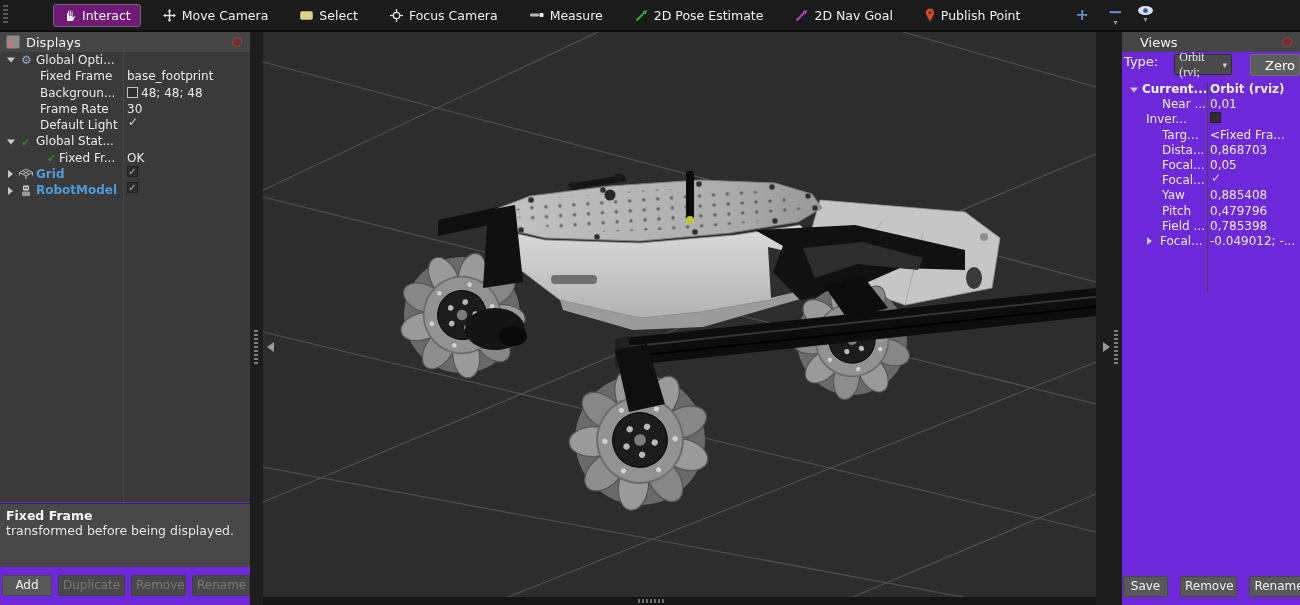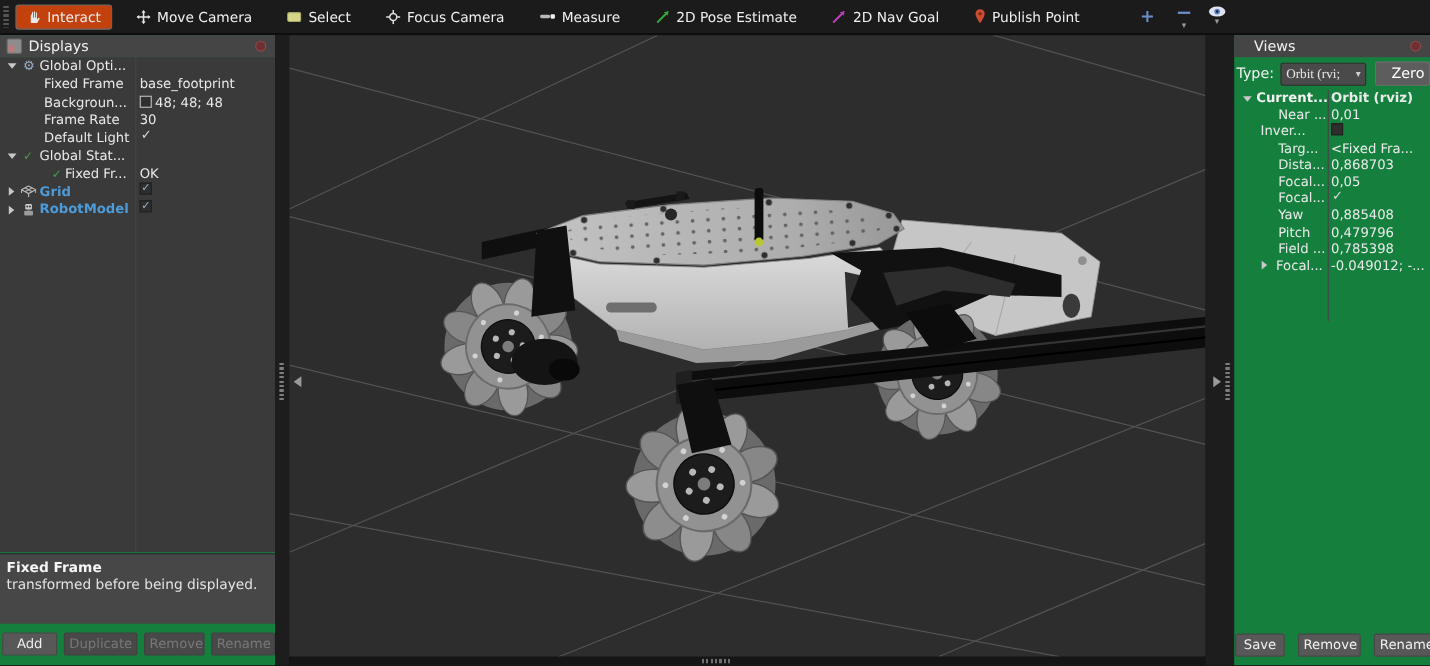--- a/index.html
+++ b/index.html
@@ -8,30 +8,30 @@
        -webkit-font-smoothing:antialiased;color:#e8e8e8;}
 
   
   .toolbar{position:absolute;left:0;top:0;width:1300px;height:30px;background:#1b1b1b;
            display:flex;align-items:center;border-bottom:2px solid #0e0e0e;}
   .tb-grip{width:5px;height:20px;margin:0 6px 0 3px;
            background:repeating-linear-gradient(to bottom,#555 0 2px,transparent 2px 4px);}
   .tb-btn{display:flex;align-items:center;gap:6px;background:transparent;border:1px solid transparent;
           color:#f0f0f0;font-size:12.5px;padding:3px 9px;margin-right:12px;border-radius:3px;
           font-family:inherit;cursor:default;white-space:nowrap;}
-  .tb-btn.active{background:#c2410c;border-color:#6a6a6a;}
+  .tb-btn.active{background:#701a75;border-color:#6a6a6a;margin-left:39px;}
   .tb-ico{display:inline-block;line-height:0;}
   .tb-right{margin-left:28px;display:flex;align-items:flex-start;gap:14px;}
   .tb-plus{color:#6b8cc9;font-size:16px;font-weight:bold;line-height:18px;}
   .tb-minus{color:#6b8cc9;font-size:18px;font-weight:bold;line-height:14px;}
   .mini-caret{color:#9a9a9a;font-size:8px;line-height:6px;display:block;text-align:right;margin-top:1px;}
   .tb-drop{display:flex;flex-direction:column;align-items:center;}
 
   
-  .panel{position:absolute;background:#15803d;}
+  .panel{position:absolute;background:#6d28d9;}
   .panel-title{position:absolute;left:0;right:0;top:0;height:20px;background:#454545;
                display:flex;align-items:center;font-size:13px;color:#f2f2f2;padding-left:6px;gap:6px;}
   .close-dot{position:absolute;right:8px;top:5px;width:10px;height:10px;border-radius:50%;
              background:#6e3032;border:1px solid #8c4a4a;box-sizing:border-box;}
   .disp-ico{width:12px;height:12px;background:#8d8d8d;border:1px solid #6a6a6a;border-radius:2px;position:relative;}
   .disp-ico::after{content:"";position:absolute;left:1px;bottom:1px;width:5px;height:6px;background:#c27878;}
 
   .left-panel{left:0;top:32px;width:250px;height:573px;}
   .right-panel{left:1122px;top:32px;width:178px;height:573px;}
 
@@ -63,21 +63,21 @@
             border-top:1px solid #2c2c2c;padding:4px 6px;box-sizing:border-box;font-size:12.5px;
             line-height:15px;color:#e4e4e4;}
   .help-title{font-weight:bold;color:#f6f6f6;}
   .btn{background:#585858;border:1px solid #474747;border-radius:2px;color:#f0f0f0;
        font-size:12px;font-family:inherit;height:21px;line-height:19px;text-align:center;padding:0 4px;box-sizing:border-box;}
   .btn.disabled{background:#484848;color:#787878;border-color:#404040;}
   .lbtn-row{position:absolute;left:2px;top:543px;display:flex;gap:6px;}
   .rbtn-row{position:absolute;left:1px;top:544px;display:flex;gap:12px;}
 
   
-  .type-row{position:absolute;left:0;top:22px;height:26px;width:100%;display:flex;align-items:center;font-size:13px;}
+  .type-row{position:absolute;left:0;top:22px;height:26px;width:100%;display:flex;font-size:13px;gap:10px;}
   .type-label{margin-left:2px;color:#f0f0f0;}
   .type-drop{margin-left:6px;width:82px;height:21px;background:#4a4a4a;border:1px solid #2d2d2d;border-radius:2px;
              display:flex;align-items:center;justify-content:space-between;padding:0 4px;box-sizing:border-box;font-size:12px;font-family:Liberation Serif, serif;}
   .type-drop .car{color:#cfcfcf;font-size:9px;}
   .zero-btn{margin-left:8px;width:50px;height:22px;background:#5d5d5d;border:1px solid #6e6e6e;
             border-radius:2px;color:#fff;font-size:13px;font-family:inherit;line-height:20px;text-align:center;padding-left:14px;}
   .right-panel .tree{top:50px;height:210px;}
 
   
   .vsplit{position:absolute;top:32px;height:573px;background:#1d1d1d;}

